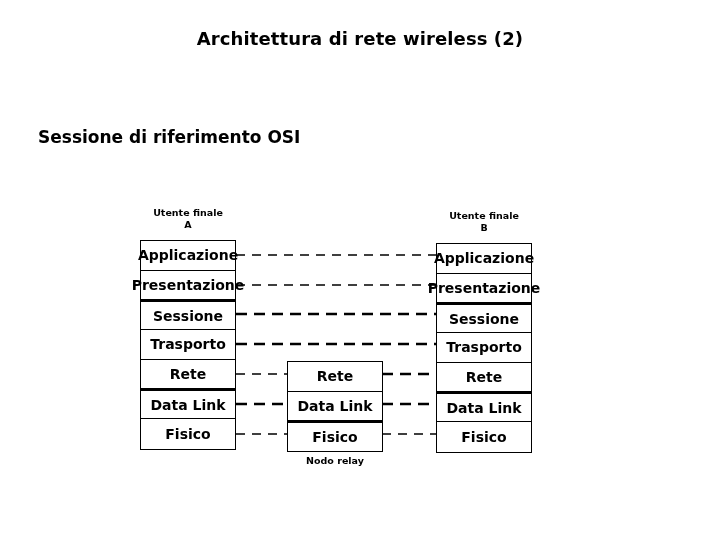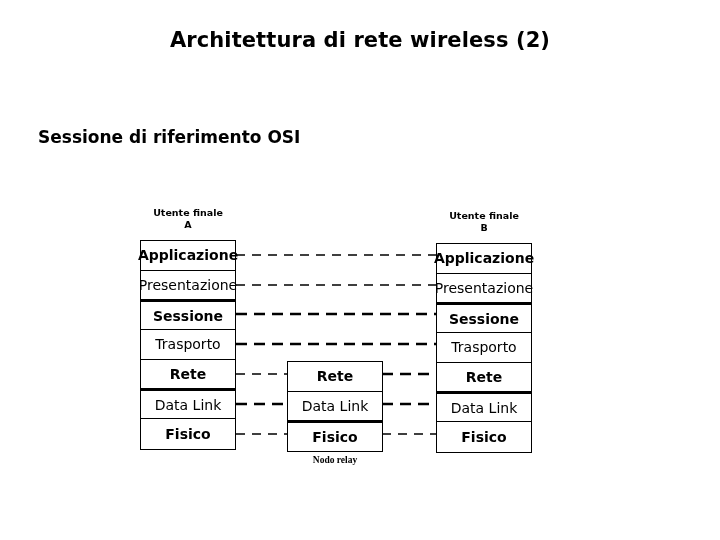--- a/index.html
+++ b/index.html
@@ -16,21 +16,21 @@
     position: relative;
   }
 
   
   .slide-title {
     position: absolute;
     left: 0;
     top: 28px;
     width: 720px;
     text-align: center;
-    font-size: 21px;
+    font-size: 18px;
     font-weight: bold;
     letter-spacing: 0.1px;
     white-space: nowrap;
   }
   .slide-subtitle {
     position: absolute;
     left: 38px;
     top: 127px;
     font-size: 17px;
     font-weight: bold;
@@ -63,21 +63,21 @@
     display: flex;
     align-items: center;
     justify-content: center;
     font-size: 14px;
     white-space: nowrap;
     background: #fff;
     line-height: 1;
   }
   .layer:last-child { border-bottom: none; }
   .layer.bold   { font-weight: bold; }
-  .layer.thin   { font-weight: normal; }
+  .layer.thin   { font-weight: bold; }
   .layer.sep-heavy { border-top: 2.1px solid #000; }
 
   
   .stack-caption {
     position: absolute;
     text-align: center;
     font-size: 9.5px;
     font-weight: bold;
     line-height: 1.22;
     white-space: pre-line;
@@ -132,21 +132,21 @@
     <div class="layer thin sep-heavy">Data Link</div>
     <div class="layer bold">Fisico</div>
   </div>
 
   <div class="stack relay" style="left:287px; top:361px;">
     <div class="layer bold">Rete</div>
     <div class="layer thin">Data Link</div>
     <div class="layer bold sep-heavy">Fisico</div>
   </div>
 
-  <div class="stack-caption" style="left:287px; top:455px; width:96px;font-family:Liberation Serif, serif;">Nodo relay</div>
+  <div class="stack-caption" style="left:287px; top:455px; width:96px;">Nodo relay</div>
 
   <div class="stack-caption" style="left:436px; top:210px; width:96px;">Utente finale
 B</div>
 
   <div class="stack endpoint" style="left:436px; top:243px;">
     <div class="layer bold">Applicazione</div>
     <div class="layer thin">Presentazione</div>
     <div class="layer bold sep-heavy">Sessione</div>
     <div class="layer thin">Trasporto</div>
     <div class="layer bold">Rete</div>

